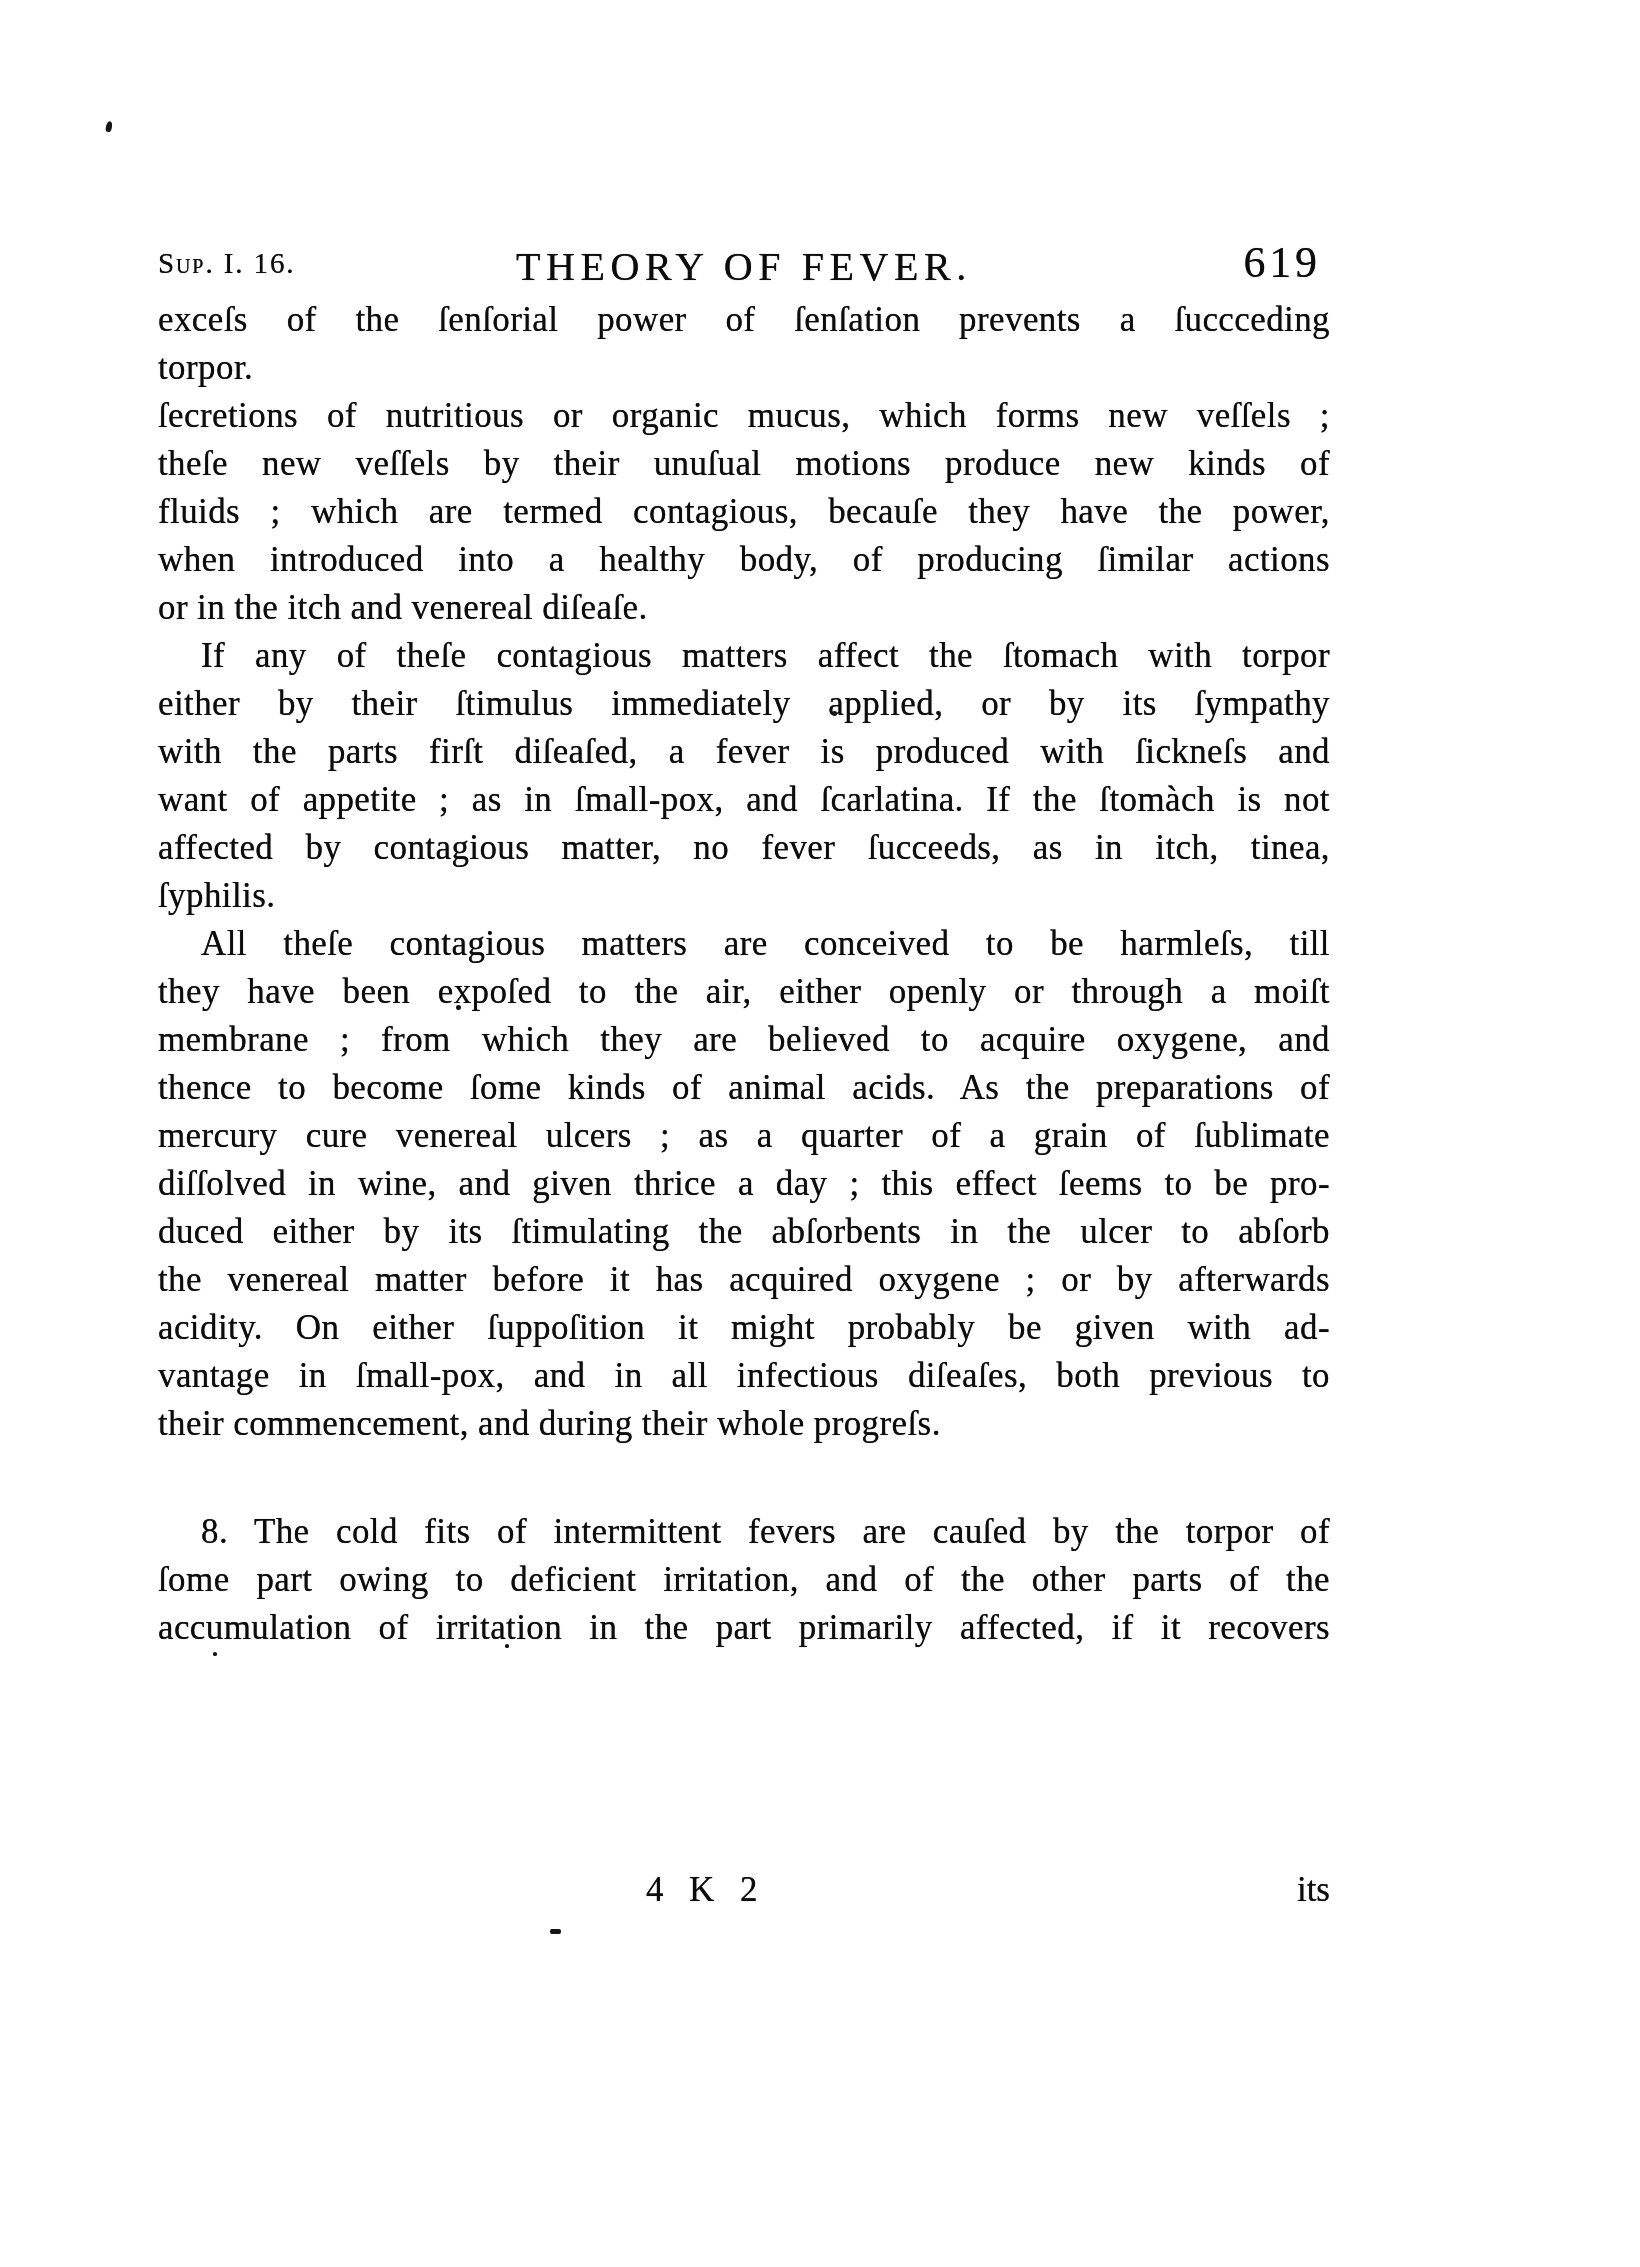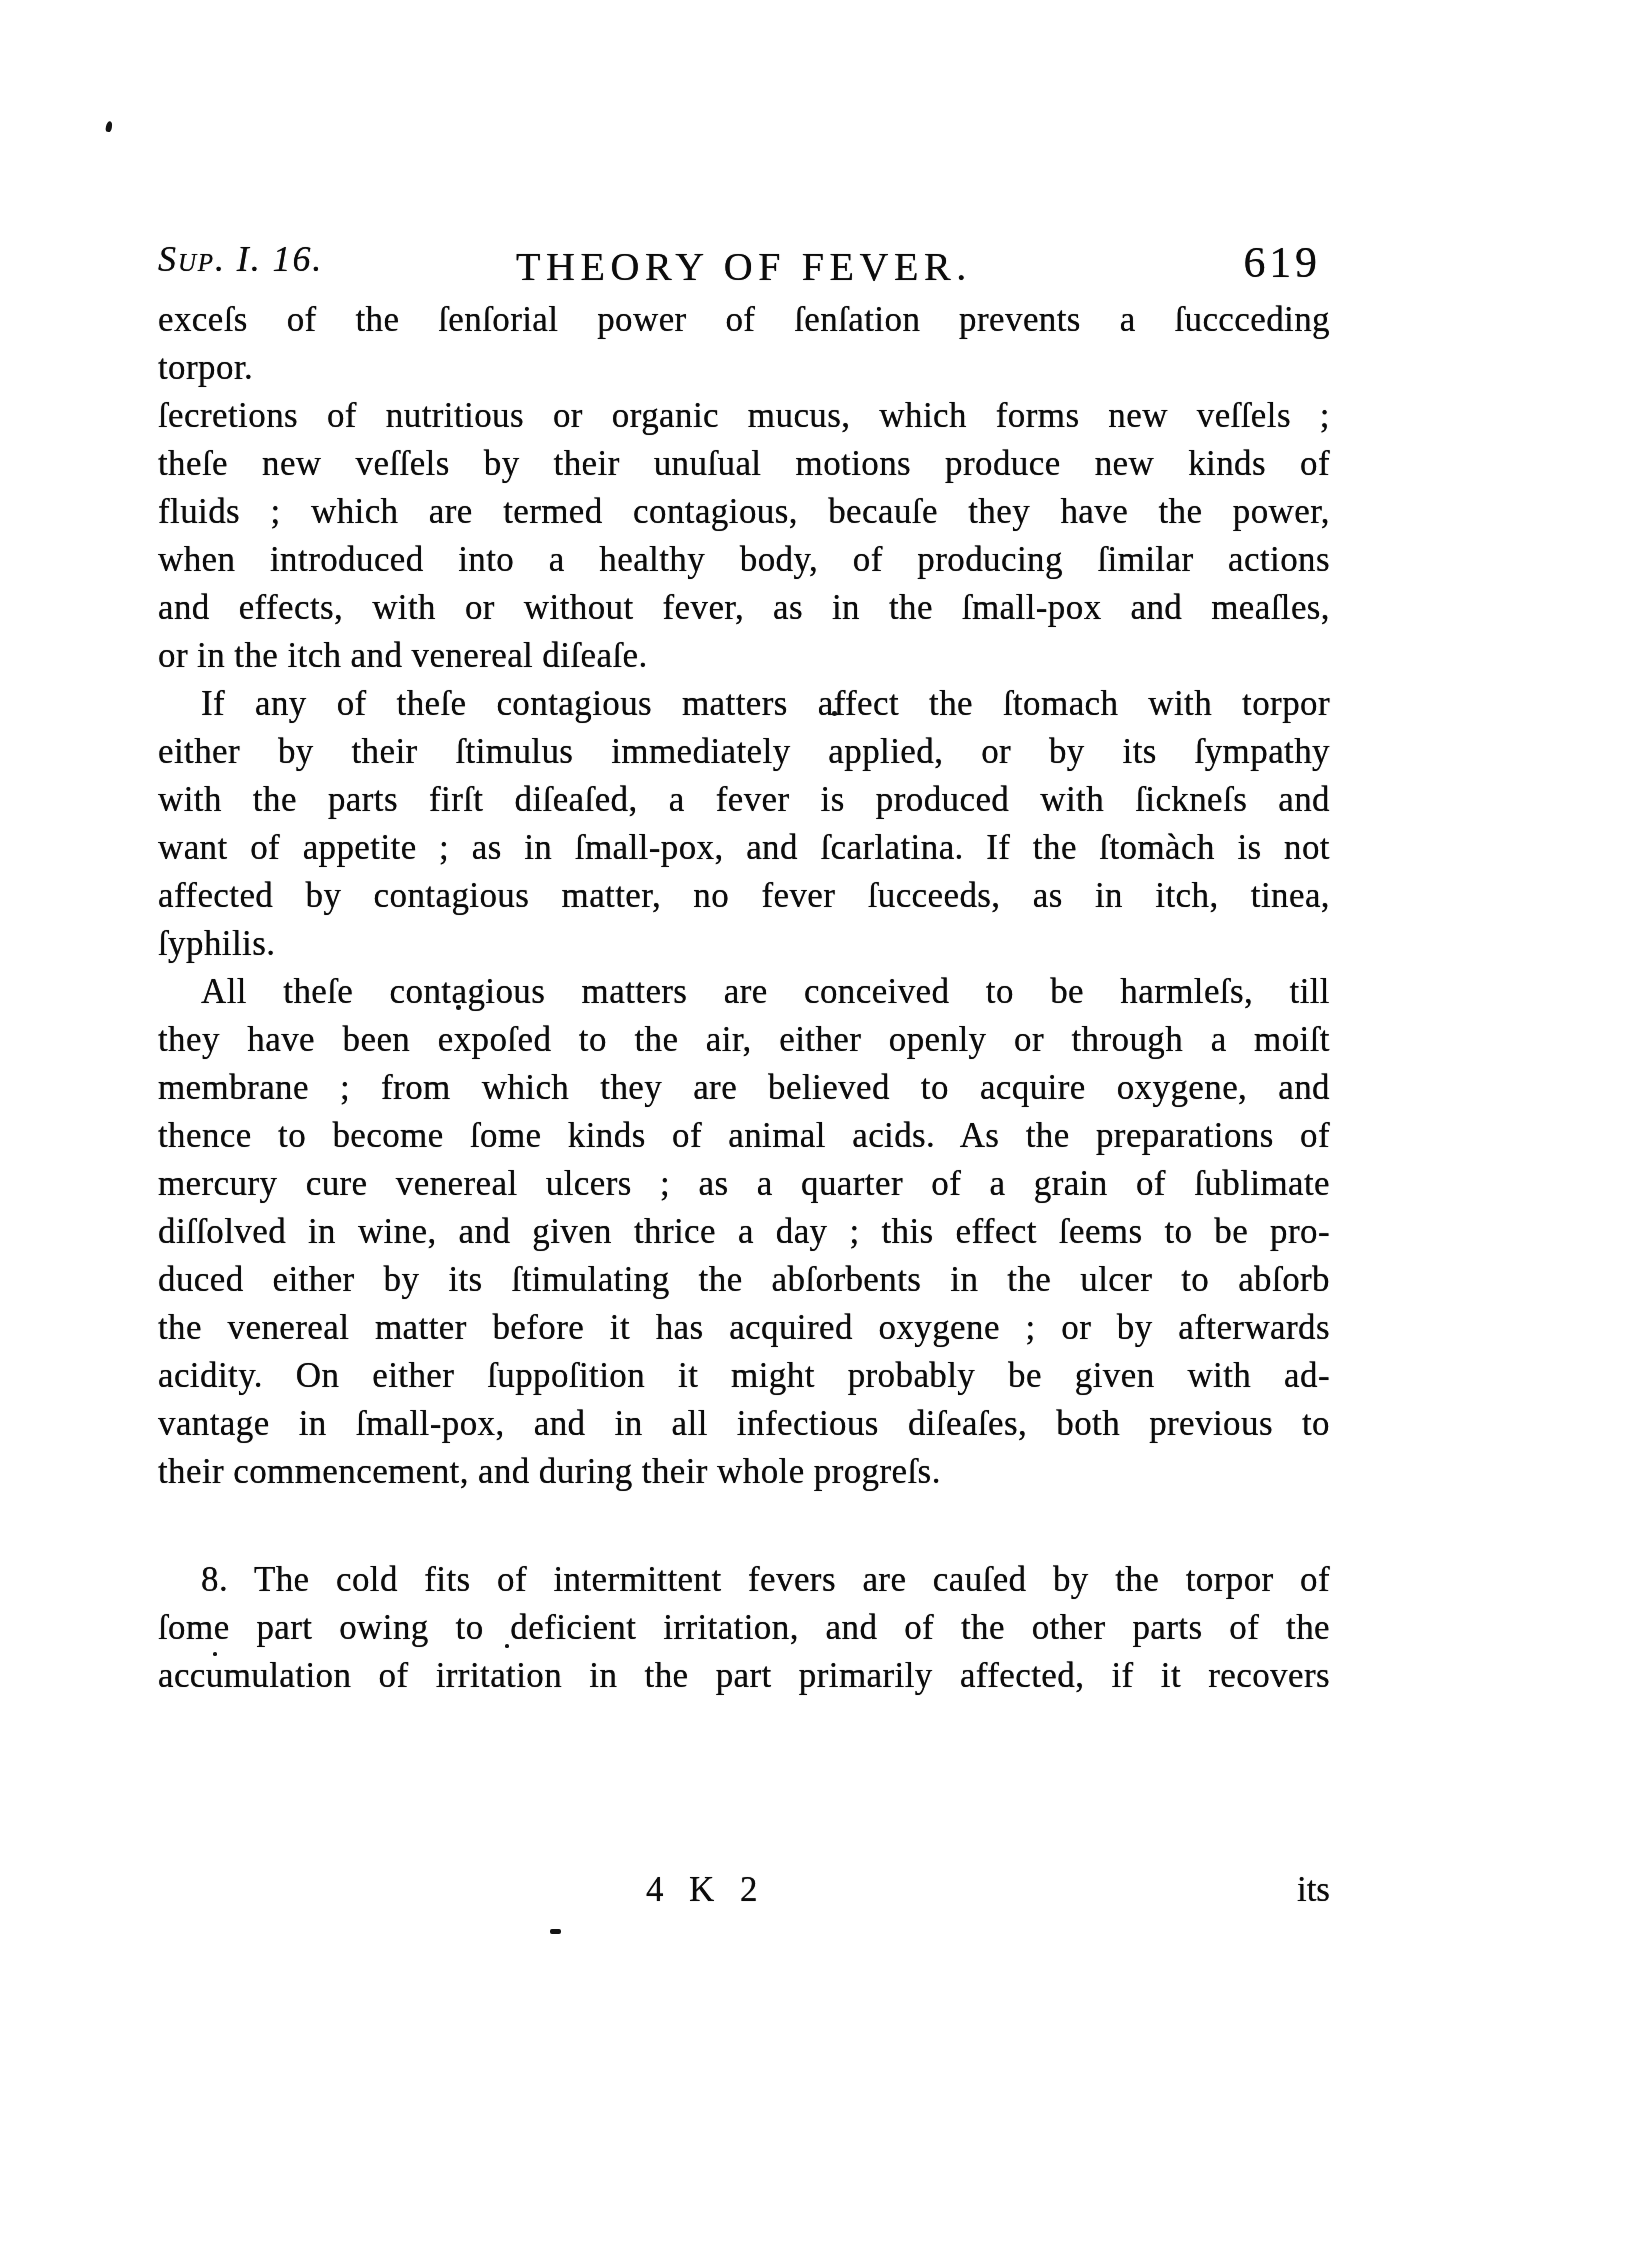--- a/index.html
+++ b/index.html
@@ -8,24 +8,23 @@
     background: #ffffff;
     position: relative;
     overflow: hidden;
     font-family: "Liberation Serif", "DejaVu Serif", serif;
     color: #0c0c0c;
   }
   .page { position: absolute; inset: 0; }
 
   .header { position: absolute; top: 235px; left: 158px; width: 1172px; height: 47px; }
   .running-left {
-    position: absolute; left: 0; top: 3px;
-    font-variant: small-caps; font-size: 36px; letter-spacing: 1.9px;
+    position: absolute; left: 0; top: 12px;
+    font-variant: small-caps; font-size: 29px; letter-spacing: 1.9px;
     text-shadow: 0 0 0.7px rgba(10,10,10,.85);
-    font-style: italic;
   }
   .running-title {
     position: absolute; left: 50%; transform: translateX(-50%); top: 8px;
     font-size: 40px; letter-spacing: 5.6px;
     text-shadow: 0 0 0.7px rgba(10,10,10,.9);
   }
   .page-number {
     position: absolute; right: 9.3px; top: 1.9px;
     font-size: 44px; letter-spacing: 3.7px;
     text-shadow: 0 0 0.7px rgba(10,10,10,.85);
@@ -66,21 +65,20 @@
     <span class="page-number">619</span>
   </div>
 
   <div class="body-text">
       <div class="line">exceſs of the ſenſorial power of ſenſation prevents a ſuccceding</div>
       <div class="line last">torpor.</div>
       <div class="line">ſecretions of nutritious or organic mucus, which forms new veſſels ;</div>
       <div class="line">theſe new veſſels by their unuſual motions produce new kinds of</div>
       <div class="line">fluids ; which are termed contagious, becauſe they have the power,</div>
       <div class="line">when introduced into a healthy body, of producing ſimilar actions</div>
-      <div class="line">and effects, with or without fever, as in the ſmall-pox and meaſles,</div>
       <div class="line last">or in the itch and venereal diſeaſe.</div>
       <div class="line indent">If any of theſe contagious matters affect the ſtomach with torpor</div>
       <div class="line">either by their ſtimulus immediately applied, or by its ſympathy</div>
       <div class="line">with the parts firſt diſeaſed, a fever is produced with ſickneſs and</div>
       <div class="line">want of appetite ; as in ſmall-pox, and ſcarlatina. If the ſtomàch is not</div>
       <div class="line">affected by contagious matter, no fever ſucceeds, as in itch, tinea,</div>
       <div class="line last">ſyphilis.</div>
       <div class="line indent">All theſe contagious matters are conceived to be harmleſs, till</div>
       <div class="line">they have been expoſed to the air, either openly or through a moiſt</div>
       <div class="line">membrane ; from which they are believed to acquire oxygene, and</div>

